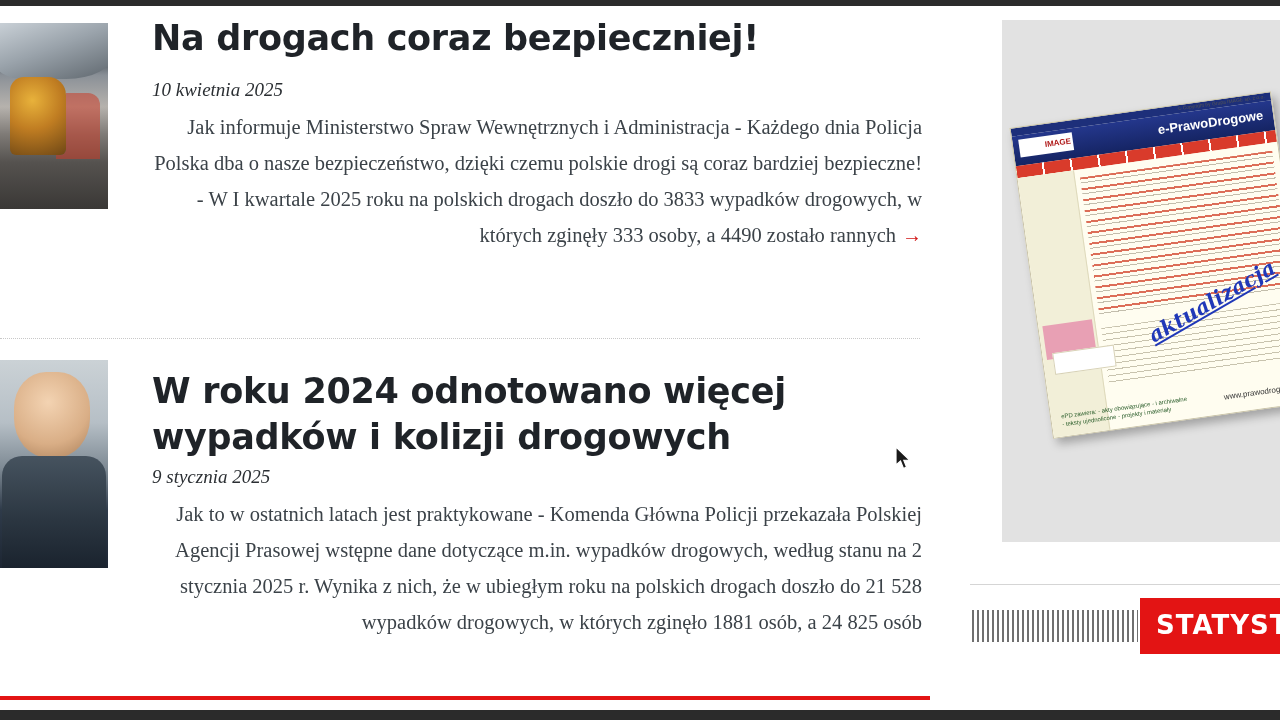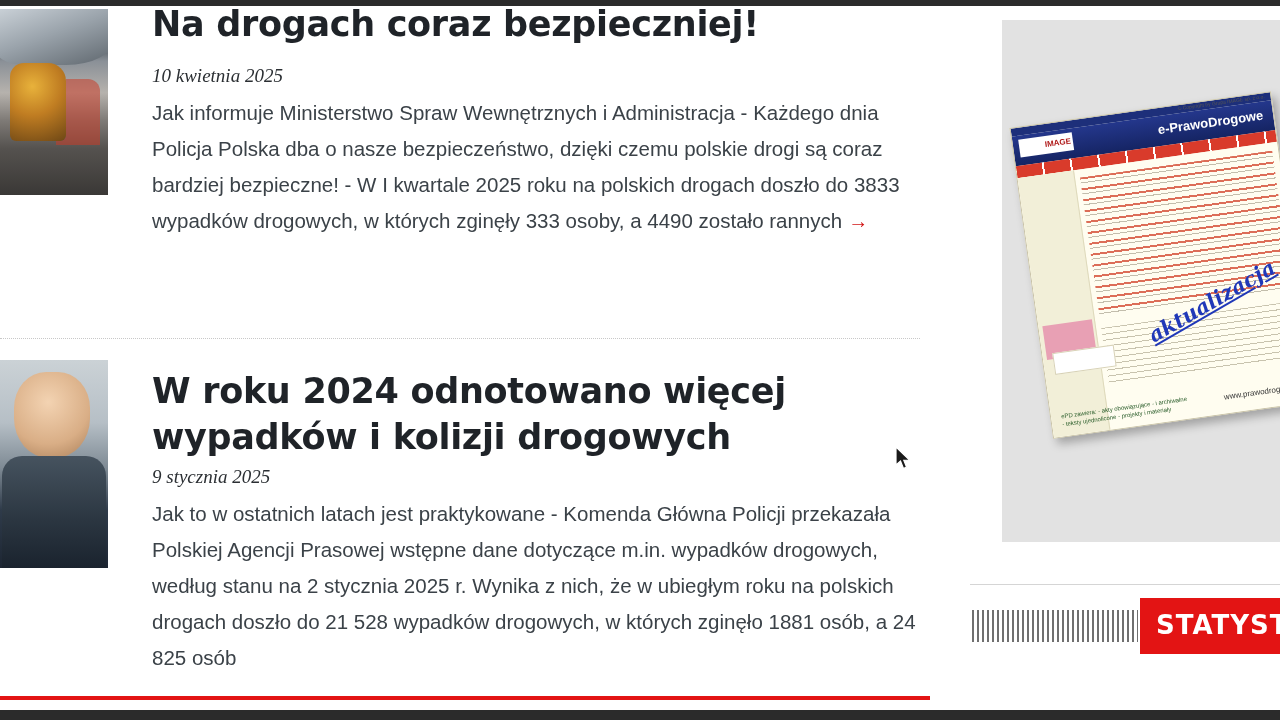--- a/index.html
+++ b/index.html
@@ -119,26 +119,27 @@
     margin: 0;
   }
   .article-date {
     font-family: Liberation Serif, serif;
     font-style: italic;
     font-size: 19px;
     color: #2b2f33;
     margin: 18px 0 8px 0;
   }
   .article-body {
-    font-family: Liberation Sans, sans-serif;
+    font-family: Liberation Serif, serif;
     font-size: 20.5px;
     line-height: 36px;
     color: #3b4248;
     margin: 0;
     max-width: 770px;
+    text-align: right;
   }
   .read-more-arrow {
     color: #d11414;
     font-size: 20px;
     padding-left: 6px;
     text-decoration: none;
   }
 
   .divider {
     position: absolute;
@@ -323,21 +324,21 @@
 </style>
 </head>
 <body>
 
 <div id="page">
 
   <div class="letterbox-top"></div>
 
   <div class="content-col">
 
-    <div class="article" style="position:absolute; left:0; top:3px; width:930px;">
+    <div class="article" style="position:absolute; left:0; top:17px; width:930px;">
       <div class="article-thumb thumb-1"></div>
       <h2 class="article-title" style="margin-top:-8px;">Na drogach coraz bezpieczniej!</h2>
       <div class="article-date">10 kwietnia 2025</div>
       <p class="article-body"><span>Jak informuje Ministerstwo Spraw Wewnętrznych i Administracja - Każdego dnia Policja Polska dba o nasze bezpieczeństwo, dzięki czemu polskie drogi są coraz bardziej bezpieczne! - W I kwartale 2025 roku na polskich drogach doszło do 3833 wypadków drogowych, w których zginęły 333 osoby, a 4490 zostało rannych</span><a class="read-more-arrow" href="#">→</a></p>
     </div>
 
     <div class="divider" style="top:332px;"></div>
 
     <div class="article" style="position:absolute; left:0; top:354px; width:930px;">
       <div class="article-thumb thumb-2"></div>

